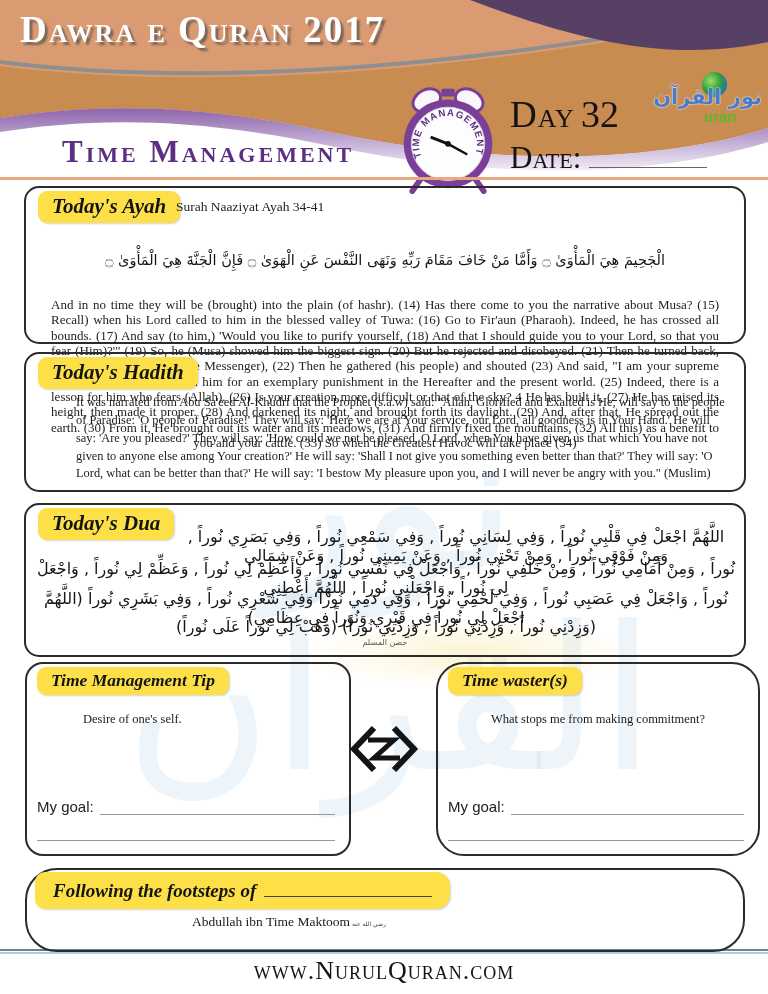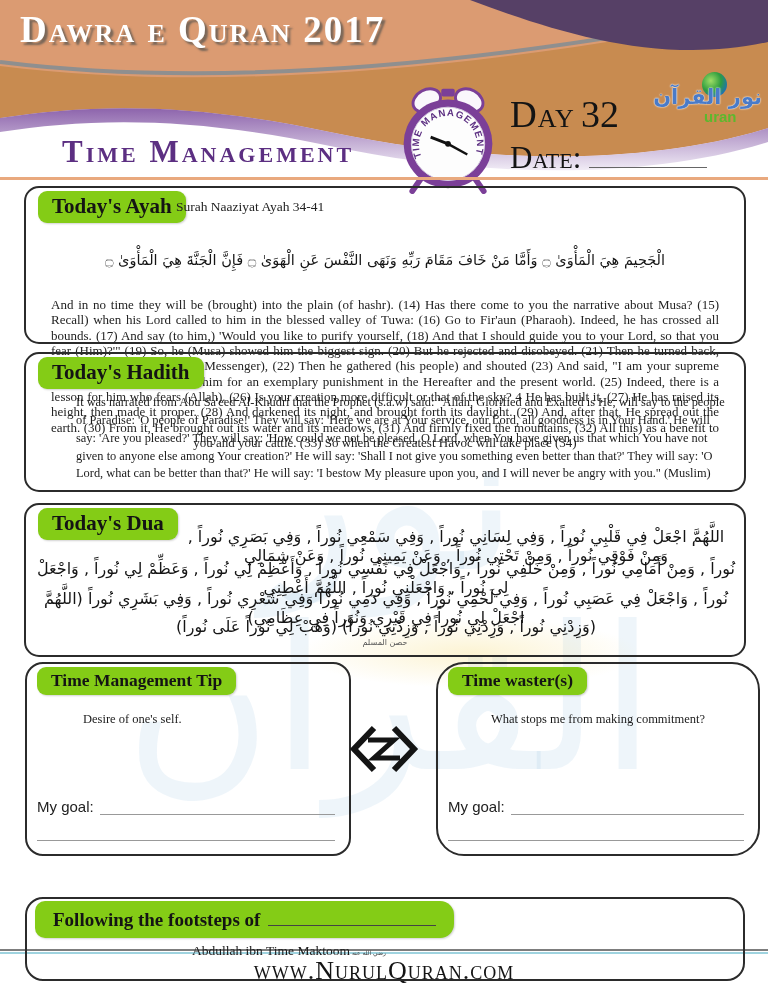--- a/index.html
+++ b/index.html
@@ -31,22 +31,22 @@
 
   
   .watermark{position:absolute;top:400px;left:40px;width:700px;font-family:"DejaVu Sans",sans-serif;
     font-size:200px;color:rgba(125,175,215,0.13);direction:rtl;text-align:center;line-height:1;
     pointer-events:none;z-index:0;}
   .glow{position:absolute;top:618px;left:300px;width:340px;height:70px;z-index:0;
     background:radial-gradient(closest-side, rgba(247,222,130,0.35), rgba(247,222,130,0));}
 
   
   .box{position:absolute;border:2px solid #2b2b2b;border-radius:15px;background:transparent;z-index:1;}
-  .tab{position:absolute;background:#84cc16;border-radius:9px;padding:3px 14px 4px;
-    font-weight:bold;color:#141414;box-shadow:1px 1px 2px rgba(0,0,0,.18);white-space:nowrap;}
+  .tab{position:absolute;background:#fde047;border-radius:9px;padding:3px 14px 4px;
+    font-weight:bold;color:#141414;box-shadow:1px 1px 2px rgba(0,0,0,.18);white-space:nowrap;font-style:italic;}
 
   
   .ayah-ref{position:absolute;left:150px;top:11px;font-size:13.5px;color:#222;}
   .arabic{font-family:"DejaVu Sans",sans-serif;direction:rtl;color:#151515;}
   .ayah-ar{position:absolute;left:8px;right:8px;text-align:center;font-size:14.5px;}
   .translation{position:absolute;left:8px;right:8px;top:92px;margin:17px;font-size:13px;
     line-height:1.18;text-align:justify;text-align-last:center;color:#222;}
 
   
   .hadith-text{position:absolute;left:50px;right:16px;top:40px;margin:0;font-size:12.4px;
@@ -180,21 +180,21 @@
   <section class="box" style="left:436px;top:662px;width:320px;height:190px;border-radius:28px;">
     <div class="tab small-tab" style="left:10px;top:3px;">Time waster(s)</div>
     <div class="box-content">What stops me from making commitment?</div>
     <div class="goal-row">
       <span>My goal:</span>
       <span class="fill-line"></span>
     </div>
     <div class="bottom-line"></div>
   </section>
 
-  <section class="box" style="left:25px;top:897px;width:716px;height:80px;border-radius:18px;">
+  <section class="box" style="left:25px;top:868px;width:716px;height:80px;border-radius:32px;">
     <div class="tab footsteps-tab">
       <span>Following the footsteps of</span><span class="fill-line"></span>
     </div>
     <div class="footsteps-name">
       <span>Abdullah ibn Time Maktoom</span><span class="honorific">رضي الله عنه</span>
     </div>
   </section>
 
   <div class="footer-line"></div>
   <div class="footer-text">www.NurulQuran.com</div>

